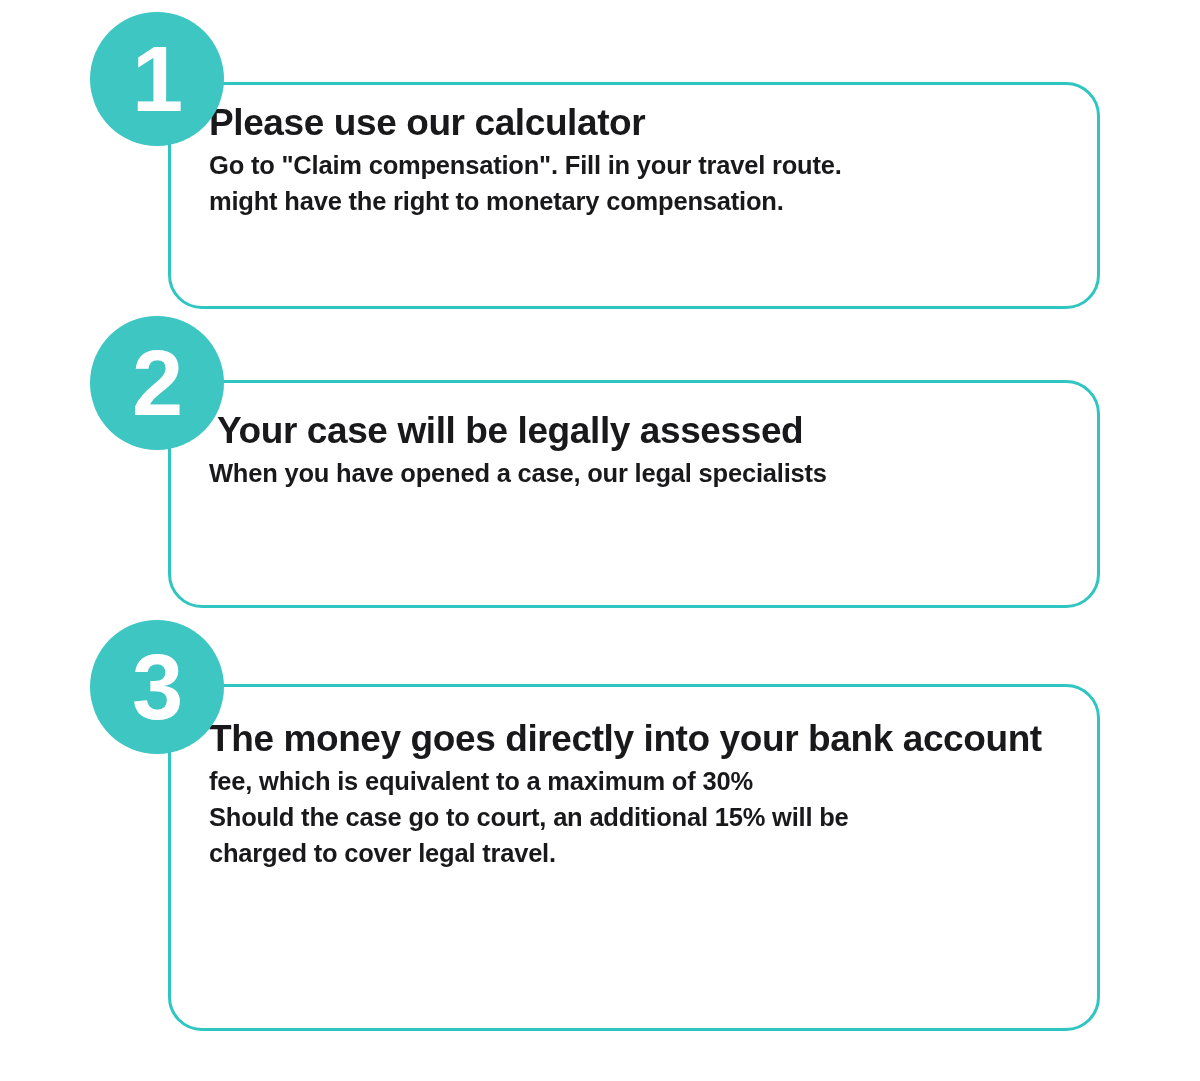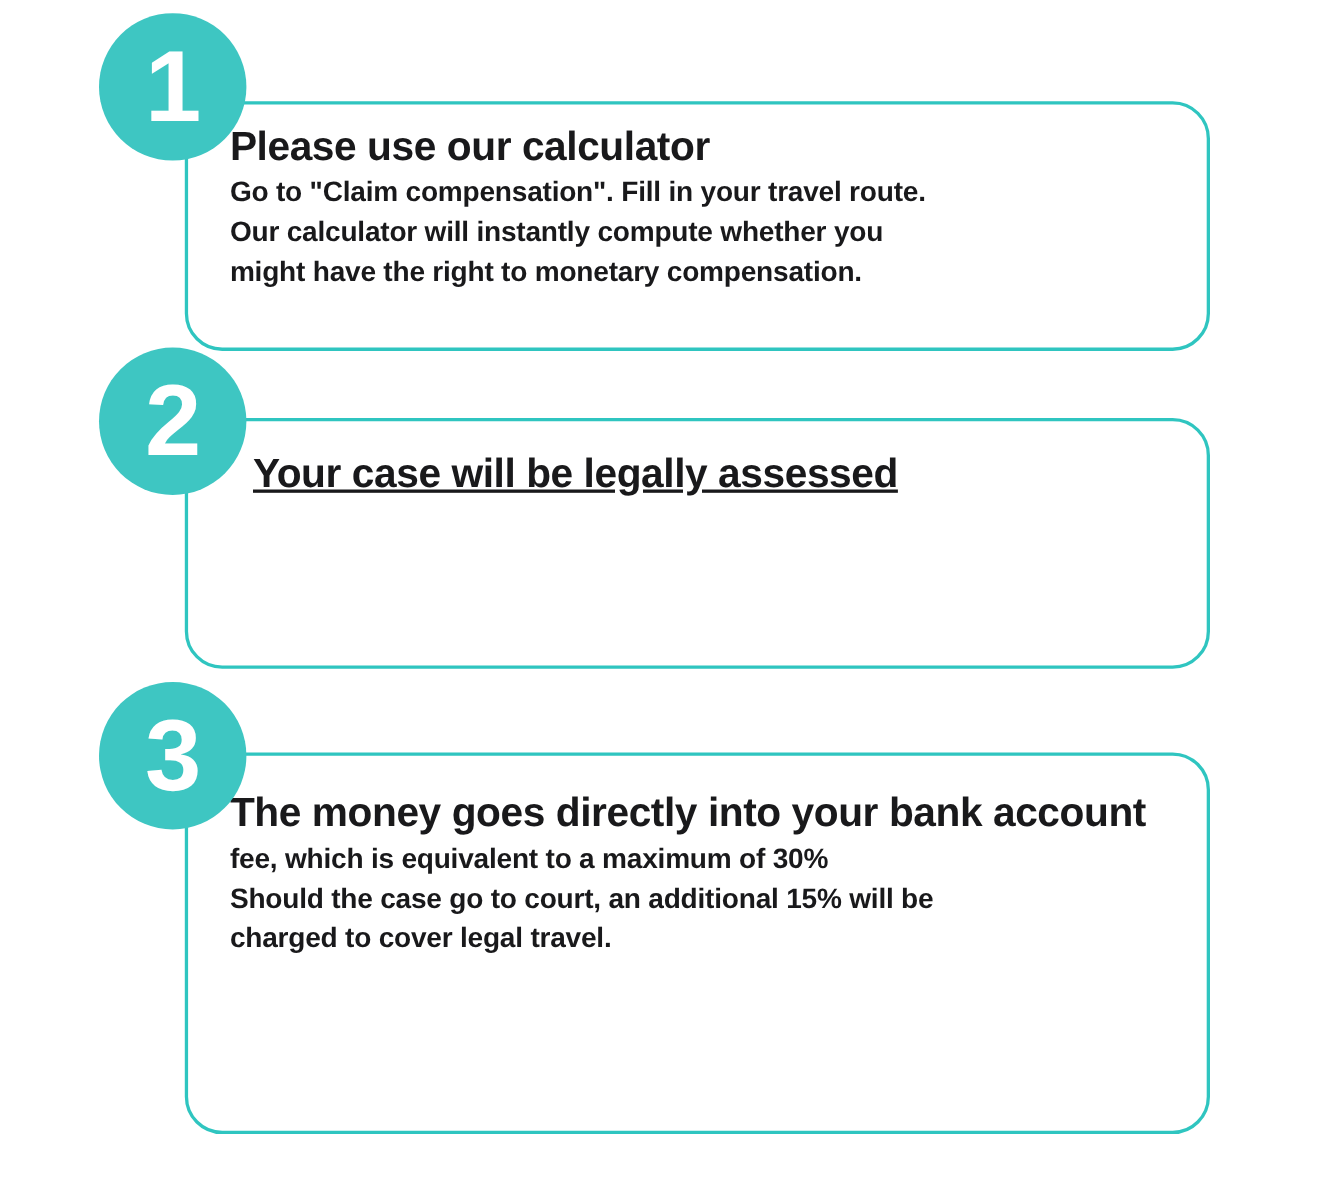--- a/index.html
+++ b/index.html
@@ -57,57 +57,57 @@
   }
   .body-line {
     font-size: 25.5px;
     font-weight: bold;
     color: #19191b;
     line-height: 1.42;
     letter-spacing: -0.2px;
   }
 
   
-  #step1 .card { top: 92px; left: 168px; width: 932px; height: 227px; }
+  #step1 .card { top: 82px; left: 168px; width: 932px; height: 227px; }
   #step1 .badge { top: 12px; left: 90px; }
   #step1 .card-inner { padding-top: 16px; }
 
   
   #step2 .card { top: 380px; left: 168px; width: 932px; height: 228px; }
   #step2 .badge { top: 316px; left: 90px; }
   #step2 .card-inner { padding-top: 26px; }
-  #step2 .title { margin-left: 21px; text-decoration: underline; }
+  #step2 .title { margin-left: 8px; }
 
   
   #step3 .card { top: 684px; left: 168px; width: 932px; height: 347px; }
   #step3 .badge { top: 620px; left: 90px; }
   #step3 .card-inner { padding-top: 30px; }
 </style>
 </head>
 <body>
 
 <div class="steps">
 
   <div class="step" id="step1">
     <div class="badge">1</div>
     <div class="card">
       <div class="card-inner">
         <div class="title">Please use our calculator</div>
         <div class="body-line">Go to "Claim compensation". Fill in your travel route.</div>
-        <div class="body-line">Our calculator will instantly compute whether you</div>
         <div class="body-line">might have the right to monetary compensation.</div>
       </div>
     </div>
   </div>
 
   <div class="step" id="step2">
     <div class="badge">2</div>
     <div class="card">
       <div class="card-inner">
         <div class="title"> Your case will be legally assessed</div>
+        <div class="body-line">When you have opened a case, our legal specialists</div>
       </div>
     </div>
   </div>
 
   <div class="step" id="step3">
     <div class="badge">3</div>
     <div class="card">
       <div class="card-inner">
         <div class="title">The money goes directly into your bank account</div>
         <div class="body-line">fee, which is equivalent to a maximum of 30%</div>

